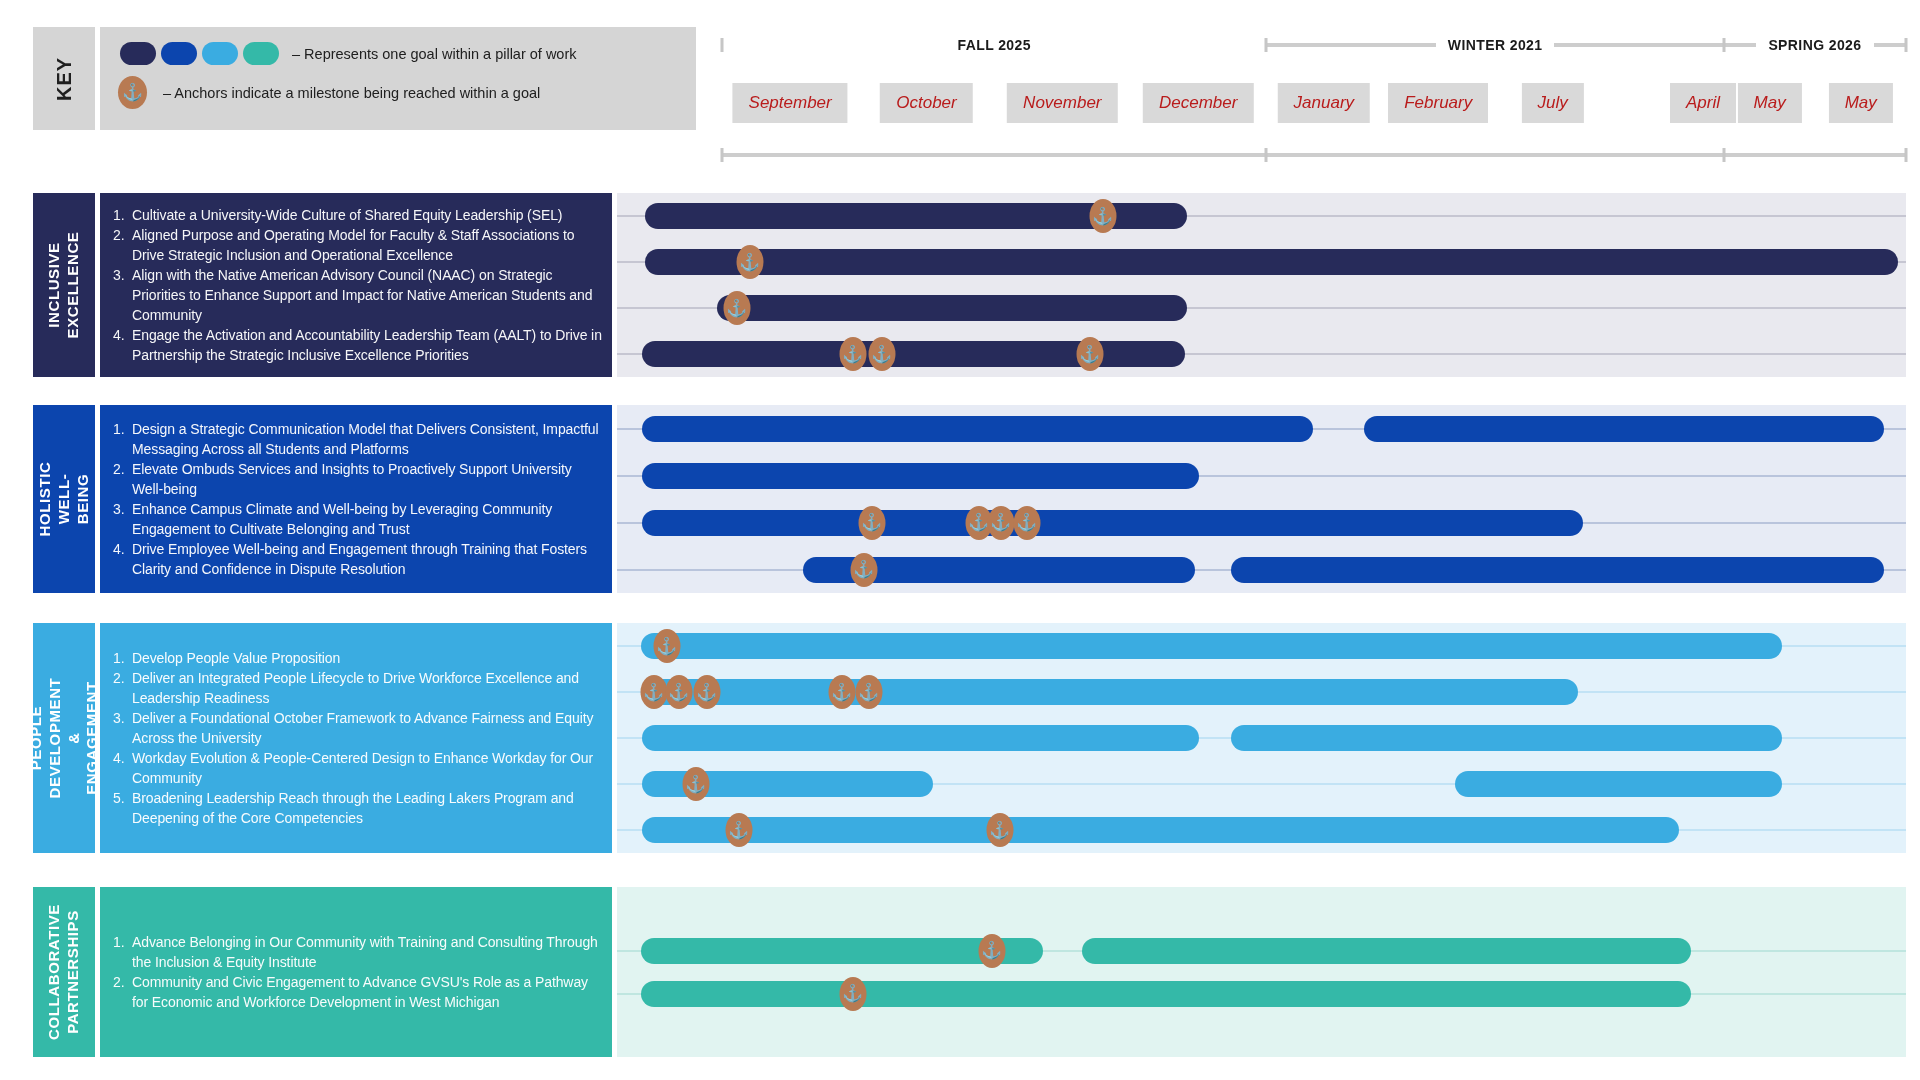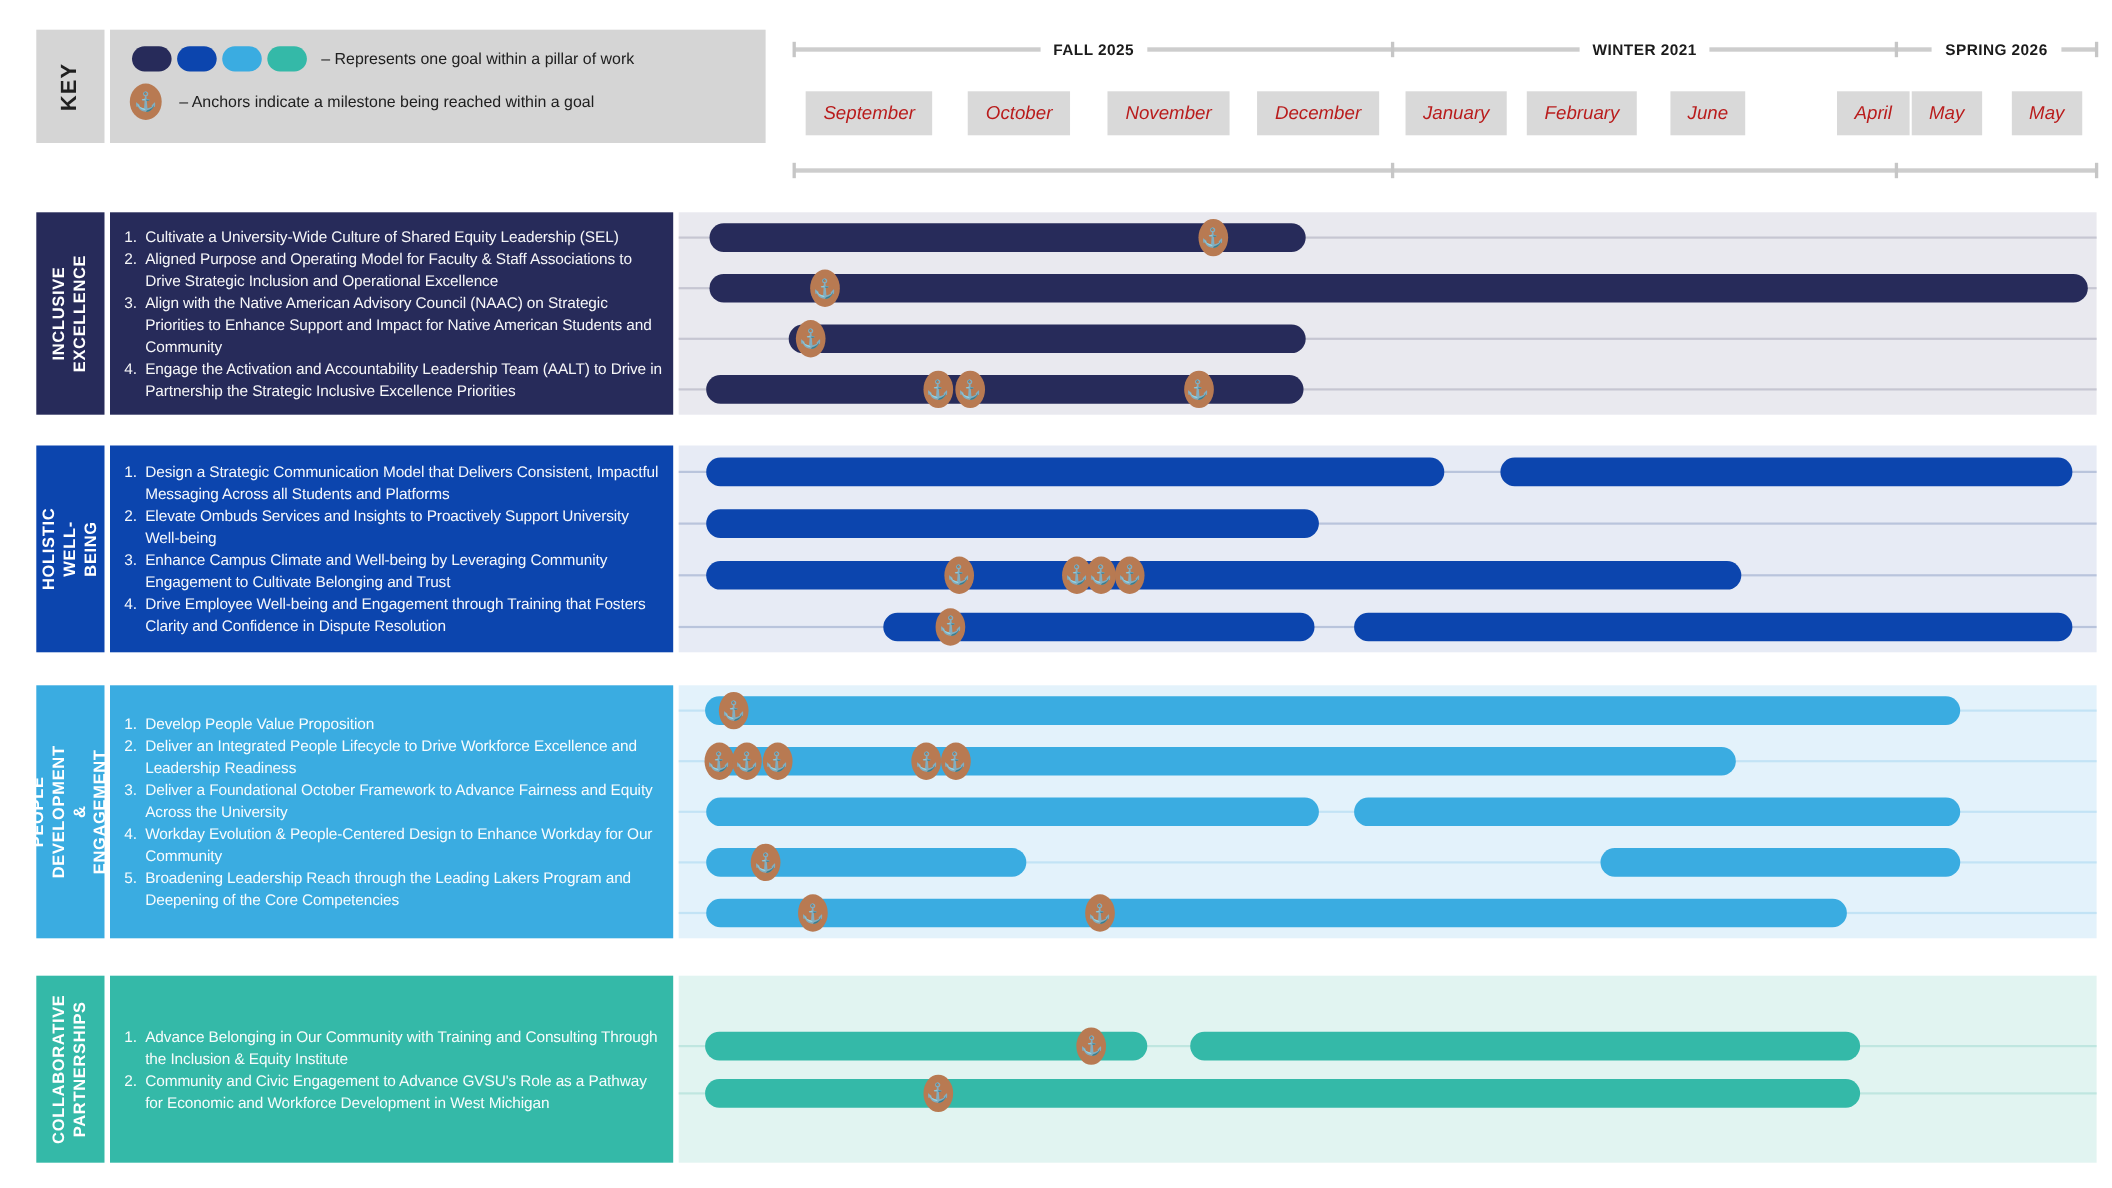--- a/index.html
+++ b/index.html
@@ -74,21 +74,21 @@
         <span class="legend-text">– Represents one goal within a pillar of work</span>
       </div>
       <div class="legend-row">
         <span class="anchor-badge" style="background: rgb(184, 122, 82);">⚓</span>
         <span class="legend-text anchor-legend-text">– Anchors indicate a milestone being reached within a goal</span>
       </div>
     </div>
     <div class="gap5"></div>
     <div class="chart-head">
       <div class="season-line" id="season-line">
-          <div class="season-seg" style="left: 0%; width: 45.98%;">
+          <div class="season-seg" style="left: 0%; width: 45.98%; flex-direction: column;">
             <div class="hline"></div>
             <span class="season-label">FALL 2025</span>
             <div class="hline"></div>
           </div>
           <div class="season-seg" style="left: 45.98%; width: 38.64%;">
             <div class="hline"></div>
             <span class="season-label">WINTER 2021</span>
             <div class="hline"></div>
           </div>
           <div class="season-seg" style="left: 84.62%; width: 15.38%;">
@@ -101,21 +101,21 @@
           <div class="tick" style="left: 84.62%;"></div>
           <div class="tick" style="left: 100%;"></div>
         </div>
       <div class="months-row" id="months-row">
           <div class="month-box" style="left: 5.755%;">September</div>
           <div class="month-box" style="left: 17.27%;">October</div>
           <div class="month-box" style="left: 28.745%;">November</div>
           <div class="month-box" style="left: 40.22%;">December</div>
           <div class="month-box" style="left: 50.83%;">January</div>
           <div class="month-box" style="left: 60.49%;">February</div>
-          <div class="month-box" style="left: 70.15%;">June</div>
+          <div class="month-box" style="left: 70.15%;">July</div>
           <div class="month-box" style="left: 79.81%; margin-left: 36px;">April</div>
           <div class="month-box" style="left: 88.485%;">May</div>
           <div class="month-box" style="left: 96.175%;">May</div>
         </div>
       <div class="season-line bare" id="season-line2">
           <div class="fullline"></div>
           <div class="tick" style="left: 0%;"></div>
           <div class="tick" style="left: 45.98%;"></div>
           <div class="tick" style="left: 84.62%;"></div>
           <div class="tick" style="left: 100%;"></div>

